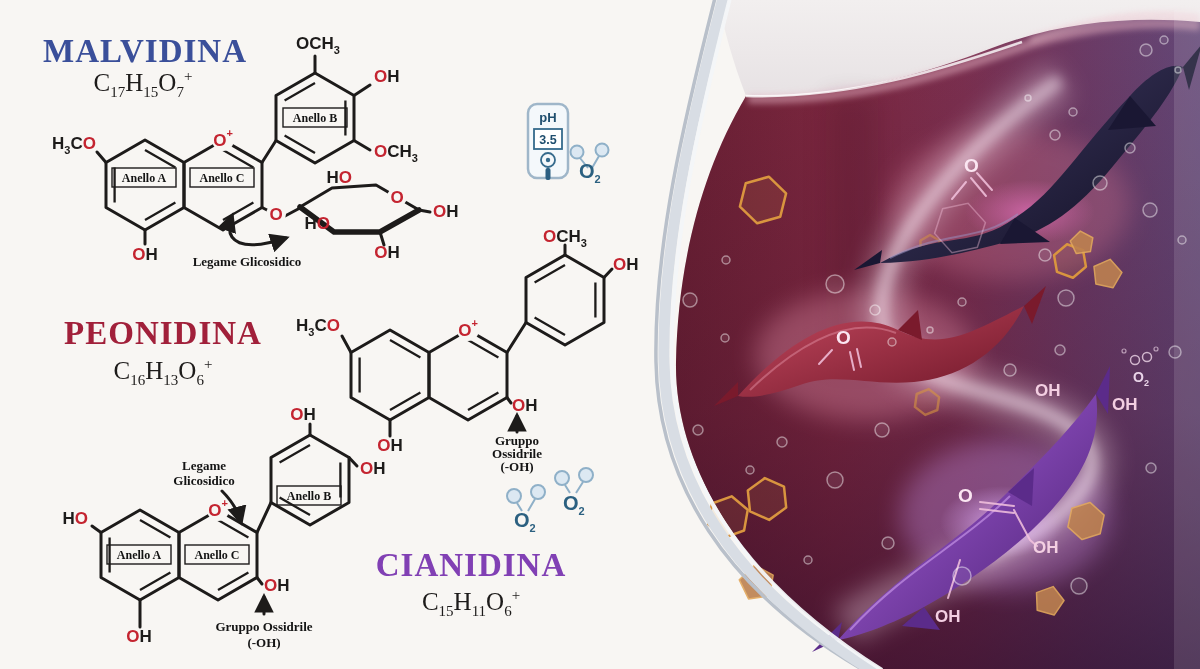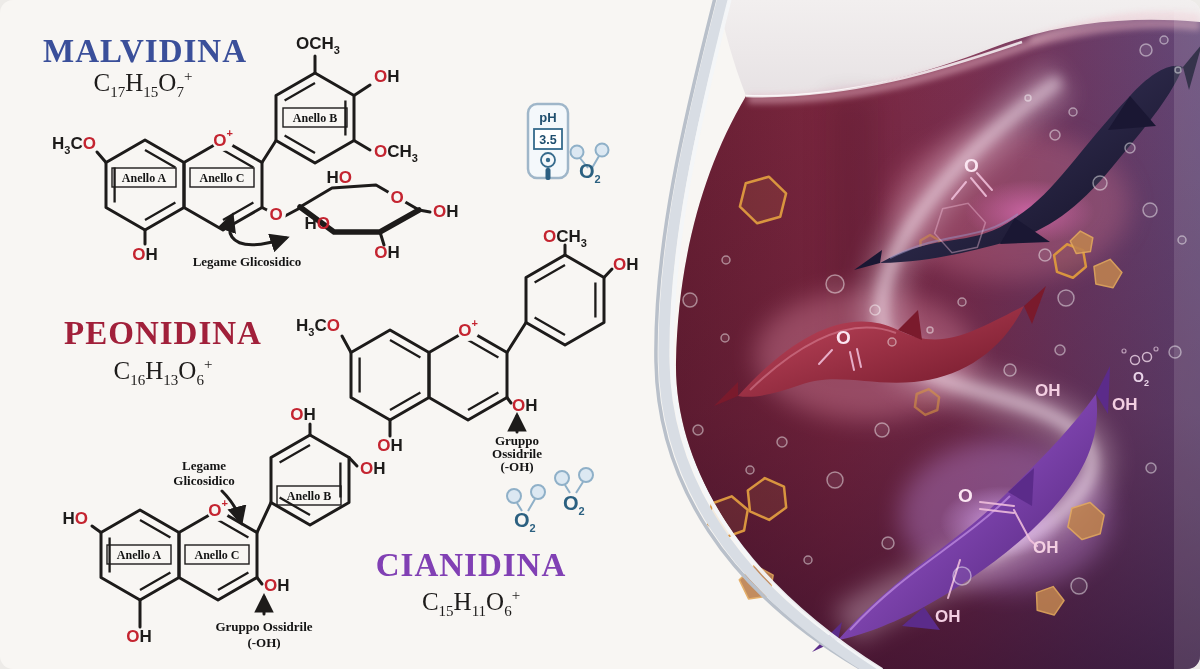--- a/index.html
+++ b/index.html
@@ -1,17 +1,17 @@
 <!DOCTYPE html>
 <html><head>
 <meta charset="utf-8">
 <style>
   html,body{margin:0;padding:0;background:#EDEBE8;}
   .canvas{position:relative;width:1200px;height:669px;background:#F8F6F3;overflow:hidden;
-          font-family:"Liberation Sans",sans-serif;border-radius:13px;}
+          font-family:"Liberation Sans",sans-serif;}
   svg{position:absolute;top:0;}
   .left-svg{left:0;}
   .right-svg{left:630px;}
   
   .title{font-family:"Liberation Serif",serif;font-weight:bold;font-size:33px;letter-spacing:1px;}
   .formula{font-family:"Liberation Serif",serif;font-size:25px;fill:#1D1B1A;}
   .fsub{font-size:15px;}
   .atom{font-family:"Liberation Sans",sans-serif;font-weight:bold;font-size:17px;fill:#1D1B1A;}
   .asub{font-size:11px;}
   .red{fill:#C42430;}

